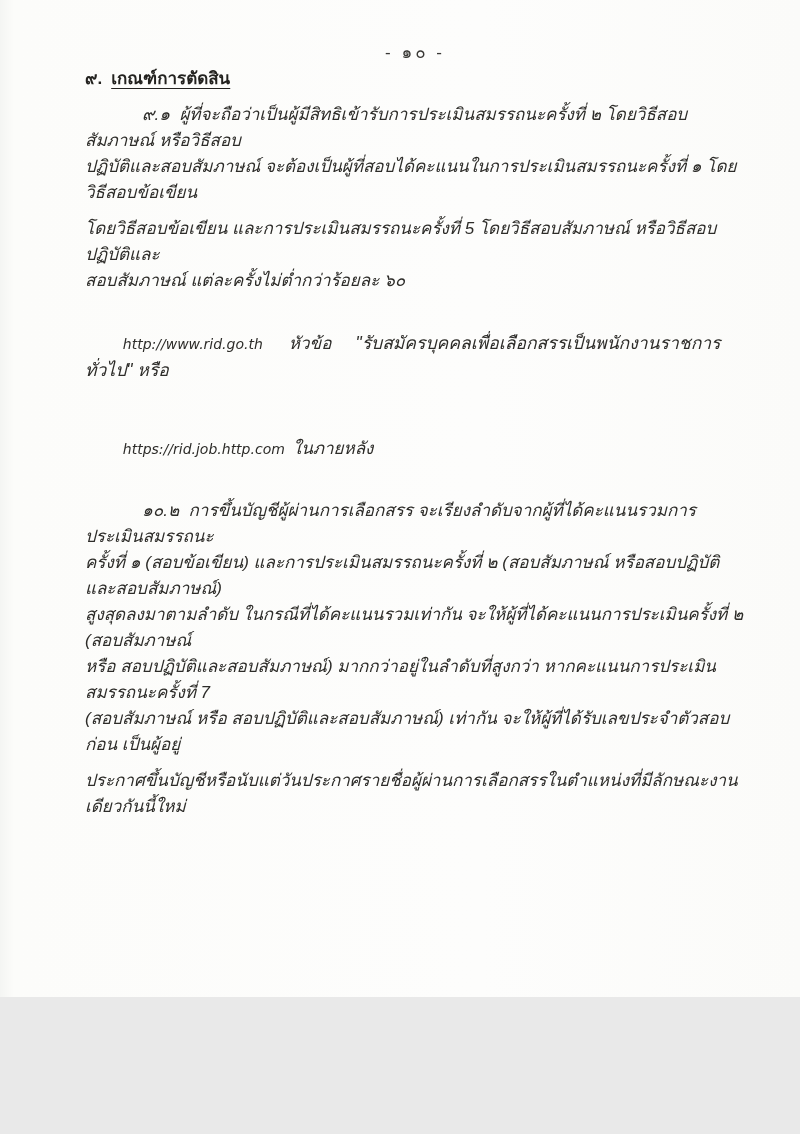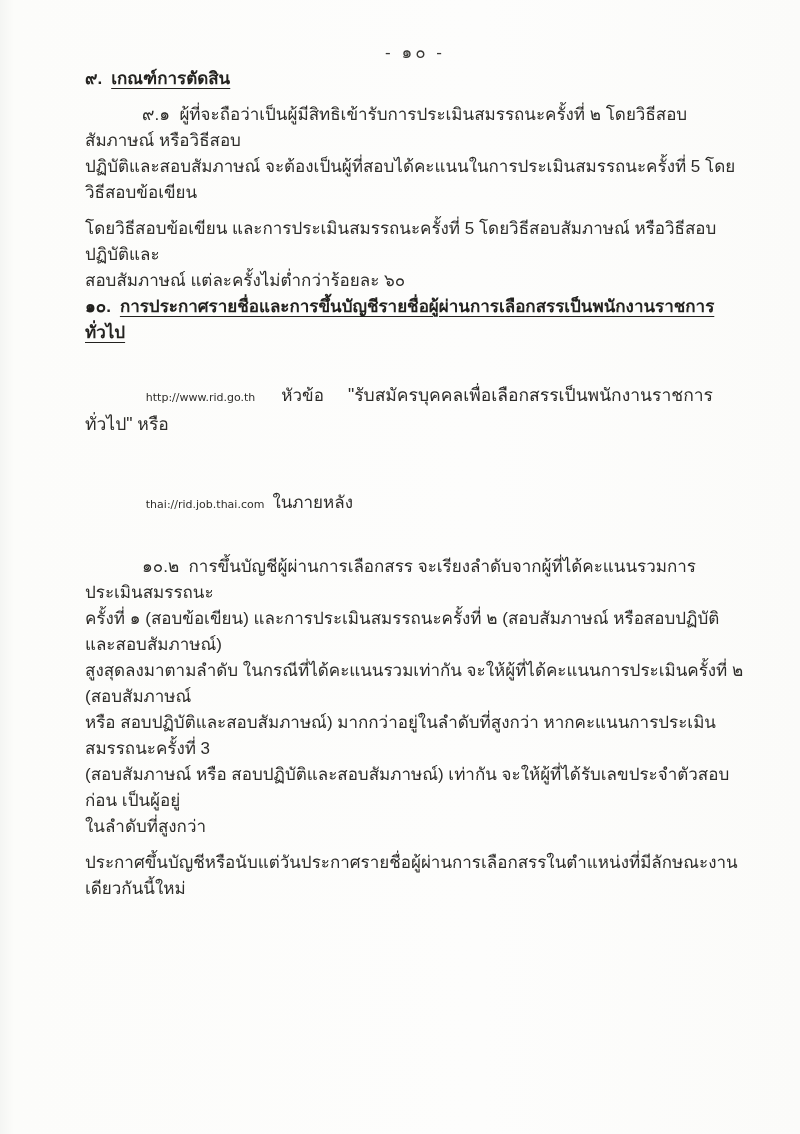--- a/index.html
+++ b/index.html
@@ -3,21 +3,21 @@
 <meta charset="utf-8">
 <style>
   html, body {
     margin: 0;
     padding: 0;
     background: #e9e9e9;
   }
   .page {
     position: relative;
     width: 800px;
-    height: 1134px;
+    height: 997px;
     margin: 0 auto;
     box-sizing: border-box;
     padding: 40px 55px 0 85px;
     background: linear-gradient(90deg, #f4f5f3 0px, #fcfcfa 14px, #fdfdfc 60%, #fbfbf9 100%);
     color: #2d2c29;
     font-family: "Liberation Sans", "DejaVu Sans", sans-serif;
     font-size: 17px;
     overflow: hidden;
   }
   .page-number {
@@ -36,71 +36,67 @@
   .sec-num { margin-right: 9px; }
   .sec-title {
     text-decoration: underline;
     text-underline-offset: 4px;
     text-decoration-thickness: 1.4px;
   }
   .para { margin-top: 10px; }
   .line {
     line-height: 26px;
     white-space: pre-wrap;
+    font-style: italic;
   }
   .line.first { text-indent: 57px; }
   .url-text {
     font-family: "DejaVu Sans", sans-serif;
-    font-size: 11px;
-    margin-left: 23px;
+    font-size: 14px;
   }
   .gap-label { margin-left: 26px; }
   .gap-quote { margin-left: 24px; font-size: 17.5px; }
   .gap-tail { margin-left: 8px; }
 </style>
 </head>
 <body>
 
 <div class="page">
 
   <div class="page-number">- ๑๐ -</div>
 
   <div>
     <div class="sec-head">
       <span class="sec-num">๙.</span><span class="sec-title">เกณฑ์การตัดสิน</span>
     </div>
     <div class="para">
       <div class="line first">๙.๑  ผู้ที่จะถือว่าเป็นผู้มีสิทธิเข้ารับการประเมินสมรรถนะครั้งที่ ๒ โดยวิธีสอบสัมภาษณ์ หรือวิธีสอบ</div>
-      <div class="line">ปฏิบัติและสอบสัมภาษณ์ จะต้องเป็นผู้ที่สอบได้คะแนนในการประเมินสมรรถนะครั้งที่ 5 โดยวิธีสอบข้อเขียน</div>
+      <div class="line">ปฏิบัติและสอบสัมภาษณ์ จะต้องเป็นผู้ที่สอบได้คะแนนในการประเมินสมรรถนะครั้งที่ ๑ โดยวิธีสอบข้อเขียน</div>
     </div>
     <div class="para">
       <div class="line">โดยวิธีสอบข้อเขียน และการประเมินสมรรถนะครั้งที่ 5 โดยวิธีสอบสัมภาษณ์ หรือวิธีสอบปฏิบัติและ</div>
       <div class="line">สอบสัมภาษณ์ แต่ละครั้งไม่ต่ำกว่าร้อยละ ๖๐</div>
     </div>
   </div>
 
   <div>
-    <div class="sec-head">
-      <span class="sec-num">๑๐.</span><span class="sec-title">การประกาศรายชื่อและการขึ้นบัญชีรายชื่อผู้ผ่านการเลือกสรรเป็นพนักงานราชการทั่วไป</span>
-    </div>
     <div class="para">
       <div class="line">
         <span class="url-text">http://www.rid.go.th</span><span class="gap-label">หัวข้อ</span><span class="gap-quote">"รับสมัครบุคคลเพื่อเลือกสรรเป็นพนักงานราชการทั่วไป" หรือ</span>
       </div>
       <div class="line">
-        <span class="url-text">thai://rid.job.thai.com</span><span class="gap-tail">ในภายหลัง</span>
+        <span class="url-text">https://rid.job.http.com</span><span class="gap-tail">ในภายหลัง</span>
       </div>
     </div>
     <div class="para">
       <div class="line first">๑๐.๒  การขึ้นบัญชีผู้ผ่านการเลือกสรร จะเรียงลำดับจากผู้ที่ได้คะแนนรวมการประเมินสมรรถนะ</div>
       <div class="line">ครั้งที่ ๑ (สอบข้อเขียน) และการประเมินสมรรถนะครั้งที่ ๒ (สอบสัมภาษณ์ หรือสอบปฏิบัติและสอบสัมภาษณ์)</div>
       <div class="line">สูงสุดลงมาตามลำดับ ในกรณีที่ได้คะแนนรวมเท่ากัน จะให้ผู้ที่ได้คะแนนการประเมินครั้งที่ ๒ (สอบสัมภาษณ์</div>
-      <div class="line">หรือ สอบปฏิบัติและสอบสัมภาษณ์) มากกว่าอยู่ในลำดับที่สูงกว่า หากคะแนนการประเมินสมรรถนะครั้งที่ 3</div>
+      <div class="line">หรือ สอบปฏิบัติและสอบสัมภาษณ์) มากกว่าอยู่ในลำดับที่สูงกว่า หากคะแนนการประเมินสมรรถนะครั้งที่ 7</div>
       <div class="line">(สอบสัมภาษณ์ หรือ สอบปฏิบัติและสอบสัมภาษณ์) เท่ากัน จะให้ผู้ที่ได้รับเลขประจำตัวสอบก่อน เป็นผู้อยู่</div>
-      <div class="line">ในลำดับที่สูงกว่า</div>
     </div>
     <div class="para">
       <div class="line">ประกาศขึ้นบัญชีหรือนับแต่วันประกาศรายชื่อผู้ผ่านการเลือกสรรในตำแหน่งที่มีลักษณะงานเดียวกันนี้ใหม่</div>
 
     </div>
   </div>
 
 </div>
 
 </body></html>

